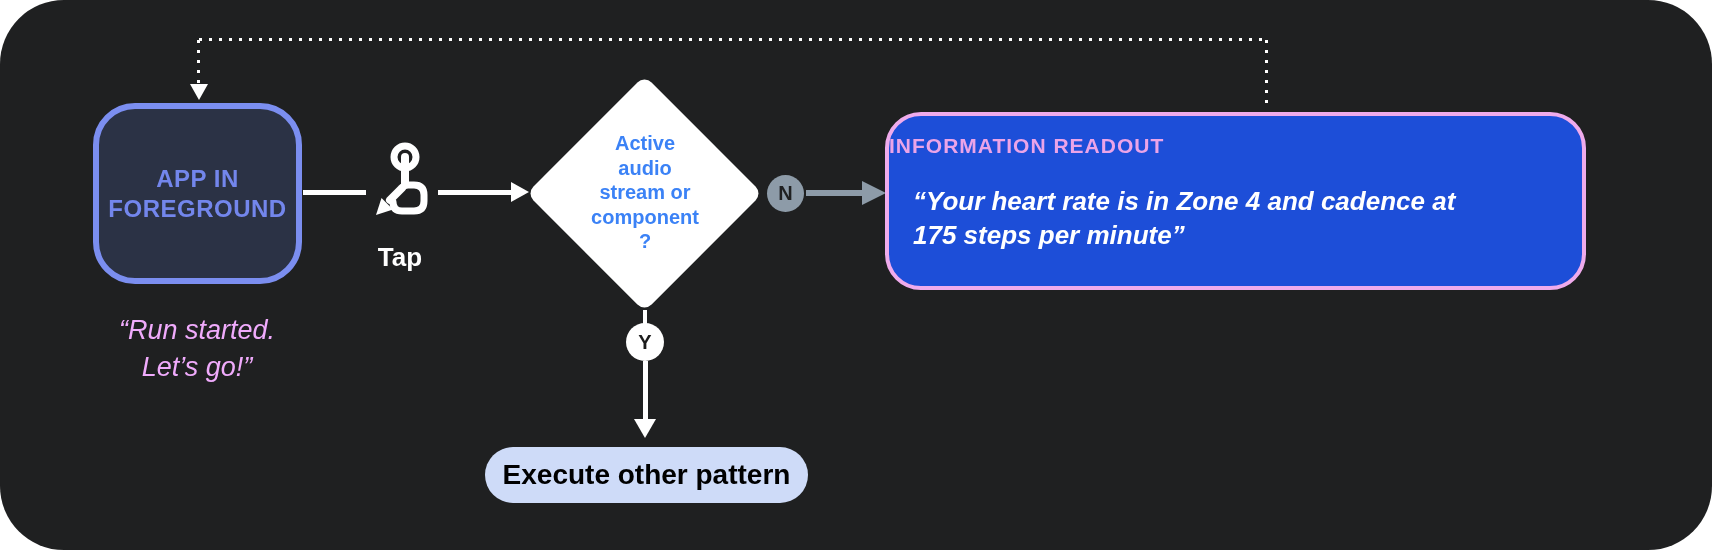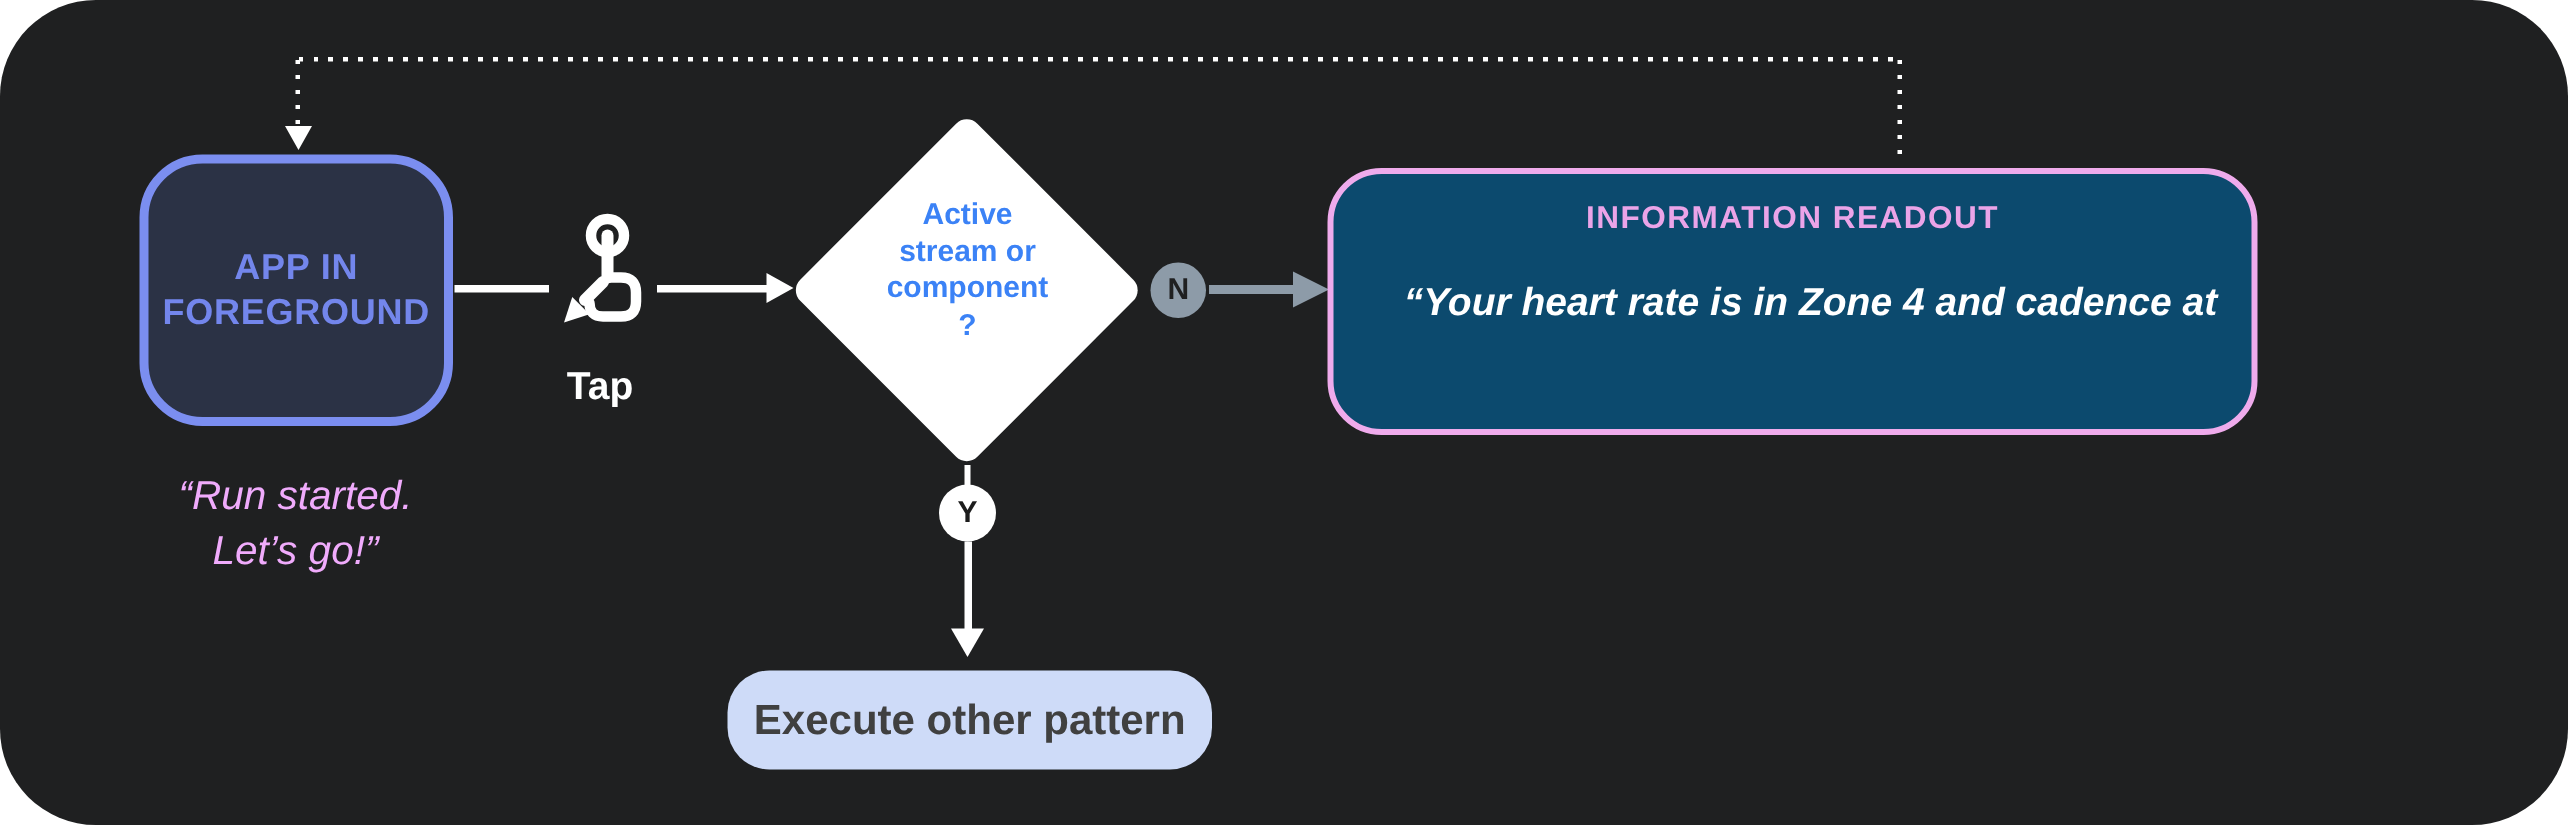--- a/index.html
+++ b/index.html
@@ -107,43 +107,42 @@
   
   .slate-shaft{left:806px;top:190px;width:58px;height:6px;background:#8d9ba8;}
   .slate-head{
     left:862px;top:181px;width:0;height:0;
     border-top:12px solid transparent;border-bottom:12px solid transparent;
     border-left:24px solid #8d9ba8;
   }
 
   
   .readout{
-    left:885px;top:112px;width:620px;height:178px;
+    left:885px;top:112px;width:701px;height:178px;
     box-sizing:border-box;
-    background:#0c4a6e;
+    background:#1d4ed8;
     border:4px solid #efabec;
     border-radius:36px;
     padding-top:18px;
-    text-align:center;
   }
   .readout-title{
     color:#eba4e8;font-weight:bold;font-size:21px;letter-spacing:1px;
   }
   .readout-quote{
     margin-top:26px;
     color:#ffffff;font-weight:bold;font-style:italic;
     font-size:26px;line-height:34px;margin-left:24px;
   }
 
   
   .pill{
-    left:485px;top:447px;width:323px;height:66px;
+    left:485px;top:447px;width:323px;height:56px;
     background:#cedbf8;border-radius:28px;
     display:flex;align-items:center;justify-content:center;
-    color:#404040;font-weight:bold;font-size:28px;
+    color:#000000;font-weight:bold;font-size:28px;
   }
 </style>
 </head>
 <body>
 
 <div id="stage">
   <div id="panel">
 
     <div class="abs dotted-h"></div>
     <div class="abs dotted-v-left"></div>
@@ -169,33 +168,35 @@
       <polygon points="4,74 21,68.5 9.5,57" fill="#ffffff"></polygon>
     </svg>
     <div class="abs tap-label">Tap</div>
 
     <div class="abs shaft-h arrow2"></div>
     <div class="abs arrow2-head"></div>
 
     <div class="abs diamond"></div>
     <div class="abs diamond-text">
       <div>Active</div>
+      <div>audio</div>
       <div>stream or</div>
       <div>component</div>
       <div>?</div>
     </div>
 
     <div class="abs badge badge-n">N</div>
     <div class="abs slate-shaft"></div>
     <div class="abs slate-head"></div>
 
     <div class="abs readout">
       <div class="readout-title">INFORMATION READOUT</div>
       <div class="readout-quote">
         <div>“Your heart rate is in Zone 4 and cadence at</div>
+        <div>175 steps per minute”</div>
       </div>
     </div>
 
     <div class="abs diamond-y-connector"></div>
     <div class="abs badge badge-y">Y</div>
     <div class="abs y-arrow-shaft"></div>
     <div class="abs y-arrow-head"></div>
 
     <div class="abs pill">Execute other pattern</div>
 

